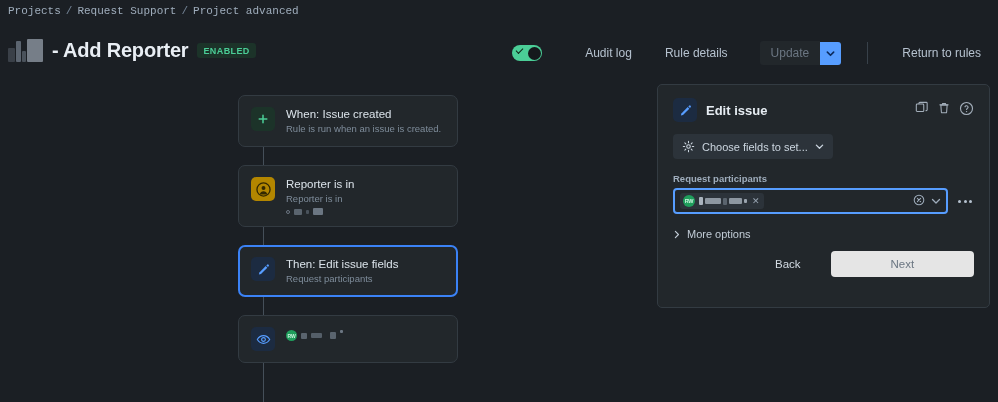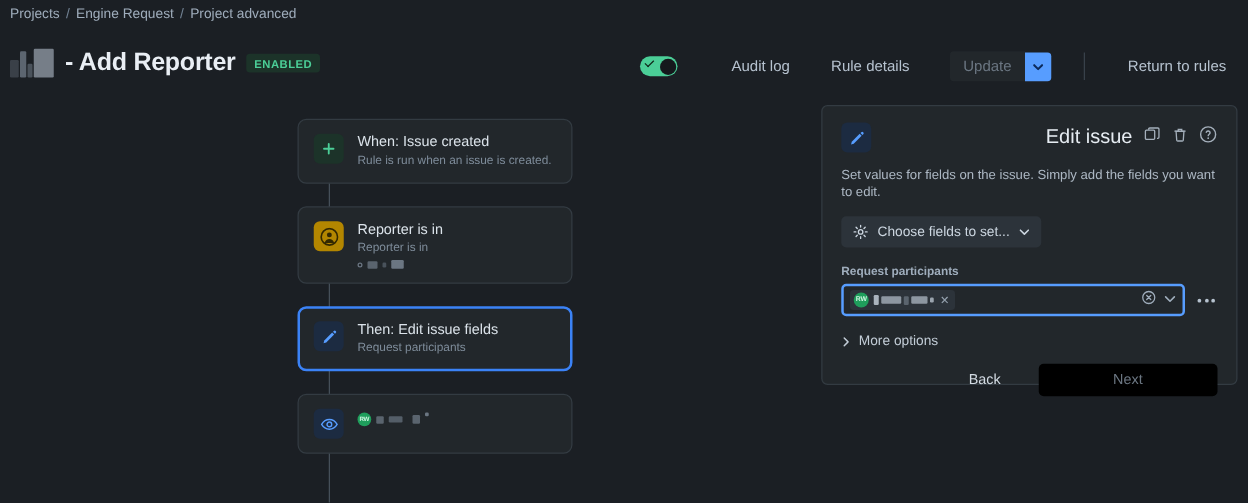--- a/index.html
+++ b/index.html
@@ -9,21 +9,21 @@
     font-family: "Liberation Sans", sans-serif;
     color: #b6c2cf;
     overflow: hidden;
   }
   .app { position: relative; width: 998px; height: 402px; }
 
   
   .breadcrumb {
     position: absolute; left: 8px; top: 5px;
     display: flex; align-items: center; gap: 5px;
-    font-size: 11px; color: #9fadbc;
+    font-size: 11px; color: #9fadbc; font-family: Liberation Mono, monospace;
   }
   .breadcrumb .crumb { cursor: pointer; }
   .breadcrumb .sep { color: #738496; }
 
   
   .title-row {
     position: absolute; left: 8px; top: 38px;
     display: flex; align-items: center; gap: 9px;
   }
   .redact-blocks { display: flex; align-items: flex-end; gap: 1px; height: 24px; }
@@ -114,21 +114,21 @@
     letter-spacing: -0.2px;
   }
 
   
   .panel {
     position: absolute; left: 657px; top: 84px; width: 333px; height: 224px;
     background: #22272b; border: 1px solid #333b42; border-radius: 5px;
     padding: 13px 15px 0;
   }
   .panel-head { display: flex; align-items: center; gap: 9px; }
-  .panel-title { font-size: 16px; font-weight: 400; color: #e6ecf2; flex: 1; text-align: right; }
+  .panel-title { font-size: 13px; font-weight: 700; color: #e6ecf2; flex: 1; }
   .panel-head-icons { display: flex; align-items: center; gap: 8px; }
   .hicon { cursor: pointer; opacity: .88; }
   .panel-p { font-size: 10.5px; color: #adb8c4; line-height: 14px; margin-top: 11px; }
   .panel-p a { color: #579dff; text-decoration: underline; }
   .choose-btn {
     display: inline-flex; align-items: center; gap: 7px;
     background: #2c333a; border-radius: 4px; padding: 6px 9px;
     margin-top: 12px; cursor: pointer;
   }
   .choose-btn .lbl { font-size: 11px; color: #ccd6e0; }
@@ -158,34 +158,34 @@
     display: inline-flex; align-items: center; gap: 6px;
     margin-top: 14px; cursor: pointer;
   }
   .more-options .lbl { font-size: 11px; color: #c2ccd6; }
   .footer-btns { display: flex; align-items: center; margin-top: 8px; }
   .btn-back {
     font-size: 11.5px; color: #d3dbe3; padding: 7px 16px;
     border-radius: 4px; cursor: pointer; margin-left: 86px;
   }
   .btn-next {
-    flex: 1; text-align: center; background: #000000; color: #6b7682;
+    flex: 1; text-align: center; background: #e5e5e5; color: #6b7682;
     font-size: 11.5px; padding: 7px 0; border-radius: 4px;
     margin-left: 14px; cursor: default;
   }
 </style>
 </head>
 <body>
 
 <div class="app">
 
   <div class="breadcrumb">
     <span class="crumb">Projects</span>
     <span class="sep">/</span>
-    <span class="crumb">Engine Request</span>
+    <span class="crumb">Request Support</span>
     <span class="sep">/</span>
     <span class="crumb">Project advanced</span>
   </div>
 
   <div class="title-row">
     <span class="redact-blocks">
       <i class="rb1"></i>
         <i class="rb2"></i>
         <i class="rb3"></i>
         <i class="rb4"></i>
@@ -308,21 +308,20 @@
         <span class="hicon">
           <svg width="15" height="15" viewBox="0 0 16 16">
             <circle cx="8" cy="8" r="6.4" fill="none" stroke="#b6c2cf" stroke-width="1.2"></circle>
             <path d="M6.4 6.2a1.7 1.7 0 0 1 3.3.5c0 1.1-1.6 1.3-1.6 2.4" fill="none" stroke="#b6c2cf" stroke-width="1.2" stroke-linecap="round"></path>
             <circle cx="8.05" cy="11.3" r=".75" fill="#b6c2cf"></circle>
           </svg>
         </span>
       </div>
     </div>
 
-    <div class="panel-p">Set values for fields on the issue. Simply add the fields you want to edit.</div>
 
     <div class="choose-btn">
       <svg width="13" height="13" viewBox="0 0 16 16">
         <circle cx="8" cy="8" r="2.2" fill="none" stroke="#ccd6e0" stroke-width="1.3"></circle>
         <path d="M8 1.6v1.7M8 12.7v1.7M1.6 8h1.7M12.7 8h1.7M3.5 3.5l1.2 1.2M11.3 11.3l1.2 1.2M12.5 3.5l-1.2 1.2M4.7 11.3l-1.2 1.2" stroke="#ccd6e0" stroke-width="1.3" stroke-linecap="round"></path>
       </svg>
       <span class="lbl">Choose fields to set...</span>
       <svg width="9" height="9" viewBox="0 0 10 10">
         <path d="M1.5 3.5 L5 7 L8.5 3.5" stroke="#ccd6e0" stroke-width="1.4" fill="none" stroke-linecap="round" stroke-linejoin="round"></path>
       </svg>

